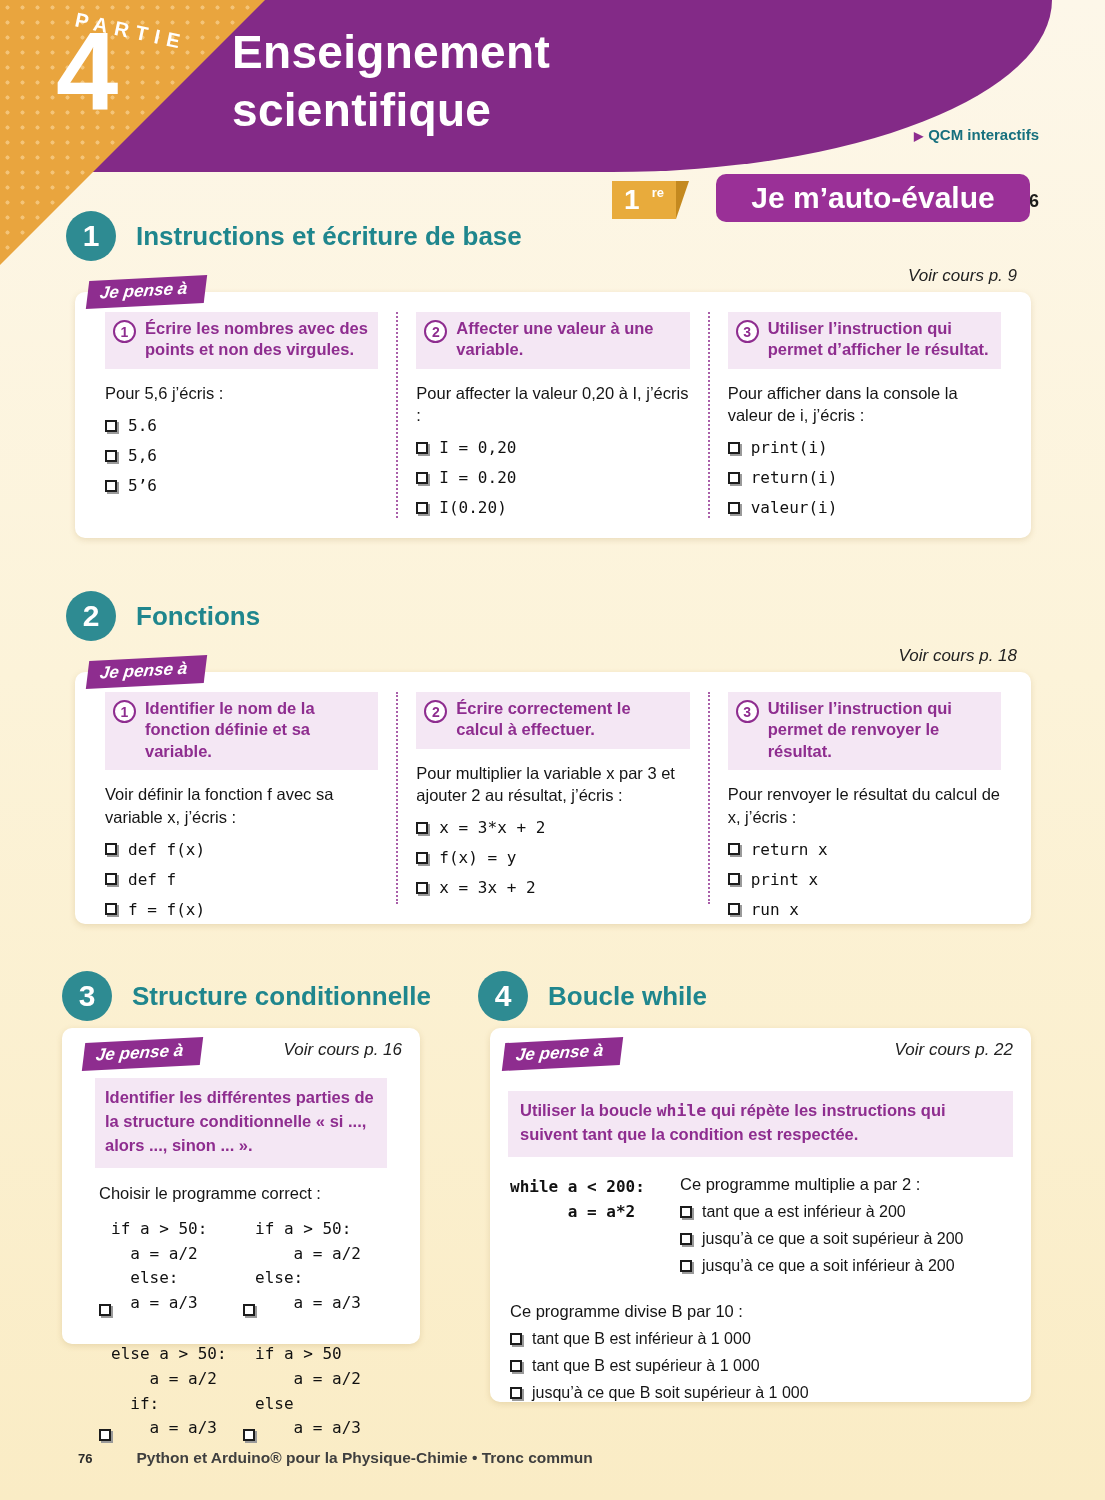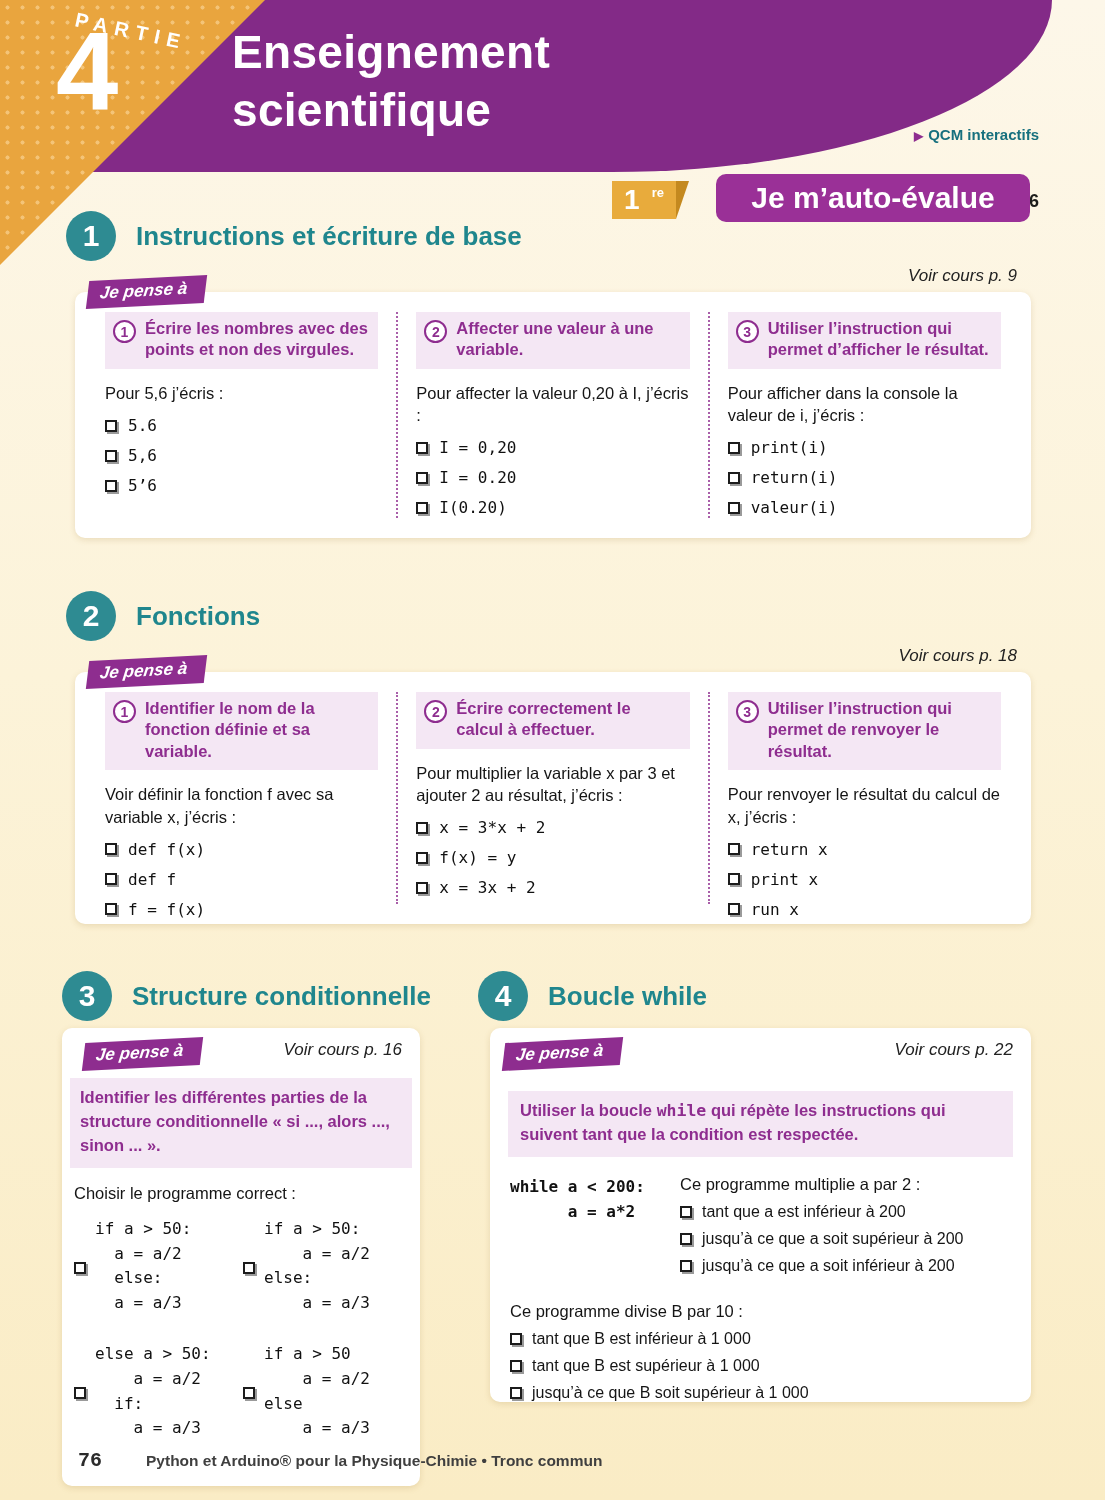--- a/index.html
+++ b/index.html
@@ -51,21 +51,21 @@
   .voir-abs { position:absolute; }
   #voir1 { top:266px; right:88px; }
   #voir2 { top:646px; right:88px; }
   .voir-in { position:absolute; top:12px; right:18px; }
 
   
   .card { position:absolute; background:#fff; border-radius:10px;
     box-shadow:0 2px 6px rgba(150,110,40,.18); }
   #card1 { left:75px; top:292px; width:956px; height:246px; }
   #card2 { left:75px; top:672px; width:956px; height:252px; }
-  #card3 { left:62px; top:1028px; width:358px; height:458px; padding:14px 8px; }
+  #card3 { left:62px; top:1028px; width:358px; height:316px; padding:14px 33px; }
   #card4 { left:490px; top:1028px; width:541px; height:374px; padding:14px 18px; }
 
   .ribbon { position:absolute; z-index:5; background:#8e2d8f; color:#fff;
     font-weight:bold; font-style:italic; font-size:17px; padding:3px 18px 5px 12px;
     transform:skew(-10deg) rotate(-3deg); }
   #ribbon1 { left:88px; top:278px; }
   #ribbon2 { left:88px; top:658px; }
   #ribbon3 { left:84px; top:1040px; }
   #ribbon4 { left:504px; top:1040px; }
 
@@ -82,38 +82,38 @@
   .opt { display:flex; align-items:center; gap:11px; margin:11px 0;text-align:right; }
   .checkbox { flex:0 0 auto; width:12px; height:12px; border:2px solid #1c1c1c; background:#fff;
     box-shadow:2px 2px 0 0 #9a9a9a; cursor:pointer; }
   .code { font-family:"DejaVu Sans Mono", monospace; font-size:16px; color:#111; }
 
   
   .hl3 { margin-top:36px; background:#f4e7f4; color:#8e2d8f; font-weight:bold;
     font-size:16.5px; line-height:1.45; padding:8px 10px 10px; }
   .prompt { font-size:16.5px; color:#151515; margin:16px 0 14px; padding-left:4px; }
   .prog-grid { display:grid; grid-template-columns:1fr 1fr; row-gap:26px; padding-left:4px; }
-  .prog { display:flex; gap:9px; align-items:center; }
+  .prog { display:flex; align-items:flex-end; }
   .prog .checkbox { margin-top:3px; }
   pre.code { white-space:pre; line-height:1.55; margin:0; }
 
   
   .hl4 { margin-top:49px; background:#f4e7f4; color:#8e2d8f; font-weight:bold;
     font-size:16.5px; line-height:1.45; padding:8px 12px 10px; }
   .inline-code { font-family:"DejaVu Sans Mono", monospace; font-weight:bold; }
   .wblock { display:flex; gap:8px; margin-top:18px; padding-left:2px; }
   .wcode { flex:0 0 162px; font-weight:bold; }
   .wright { flex:1; }
   .wdesc { font-size:16.5px; color:#151515; margin-bottom:8px; }
   .wopt { display:flex; align-items:center; gap:10px; margin:9px 0; }
   .wopt-label { font-size:16px; color:#151515; white-space:nowrap; }
 
   
   .footer { position:absolute; left:78px; top:1449px; display:flex; align-items:baseline; gap:44px; }
-  .footer-page { font-size:20px; font-weight:bold; color:#2b2b2b;font-family:Liberation Mono, monospace; }
+  .footer-page { font-size:13px; font-weight:bold; color:#2b2b2b; }
   .footer-text { font-size:15.5px; font-weight:bold; color:#3f3f3f; }
 </style>
 </head>
 <body>
 
 <div class="page">
 
   <div class="header-purple">
     <div class="page-title">
       <span>Enseignement</span><br>

